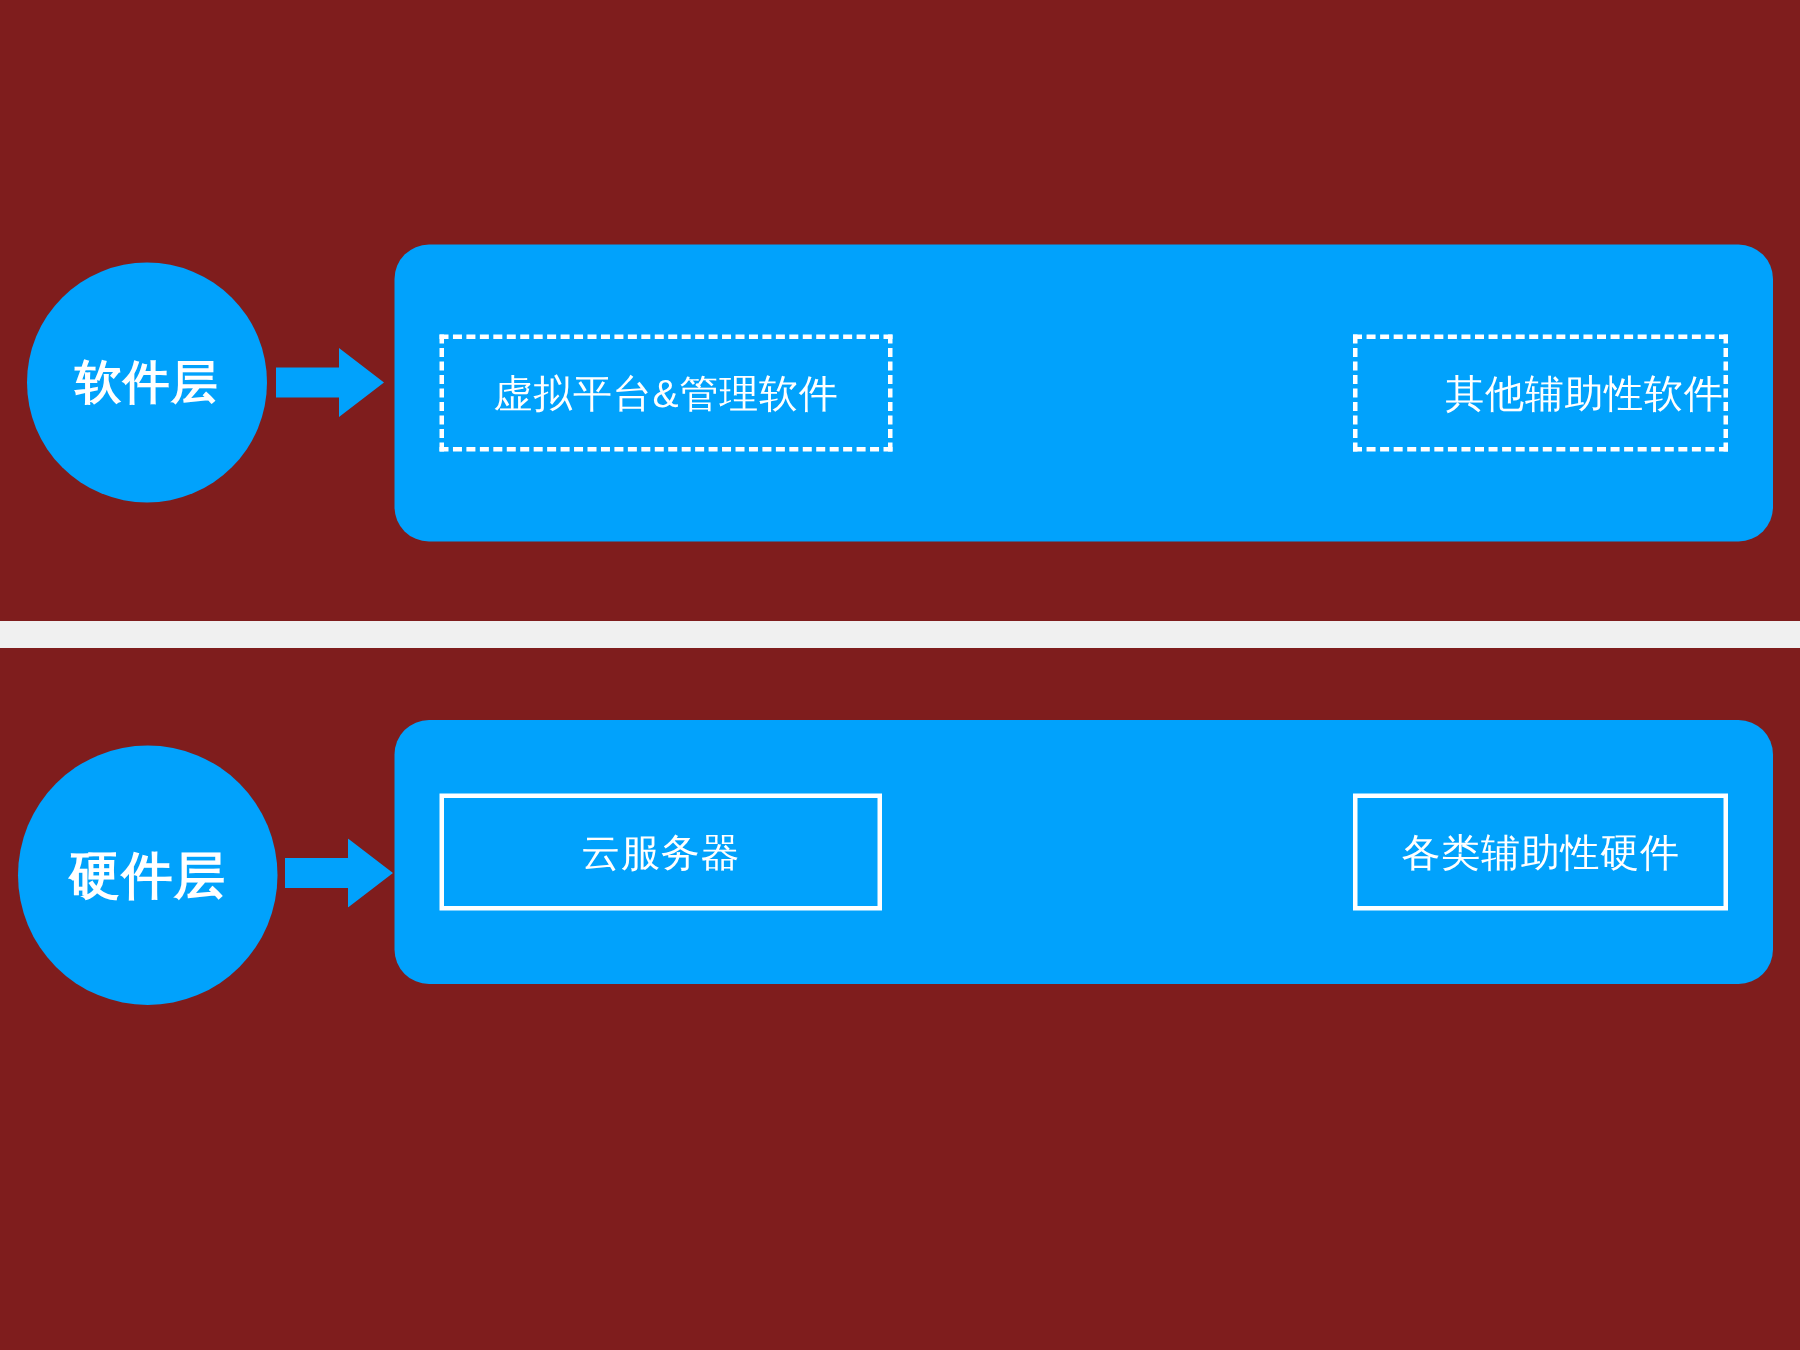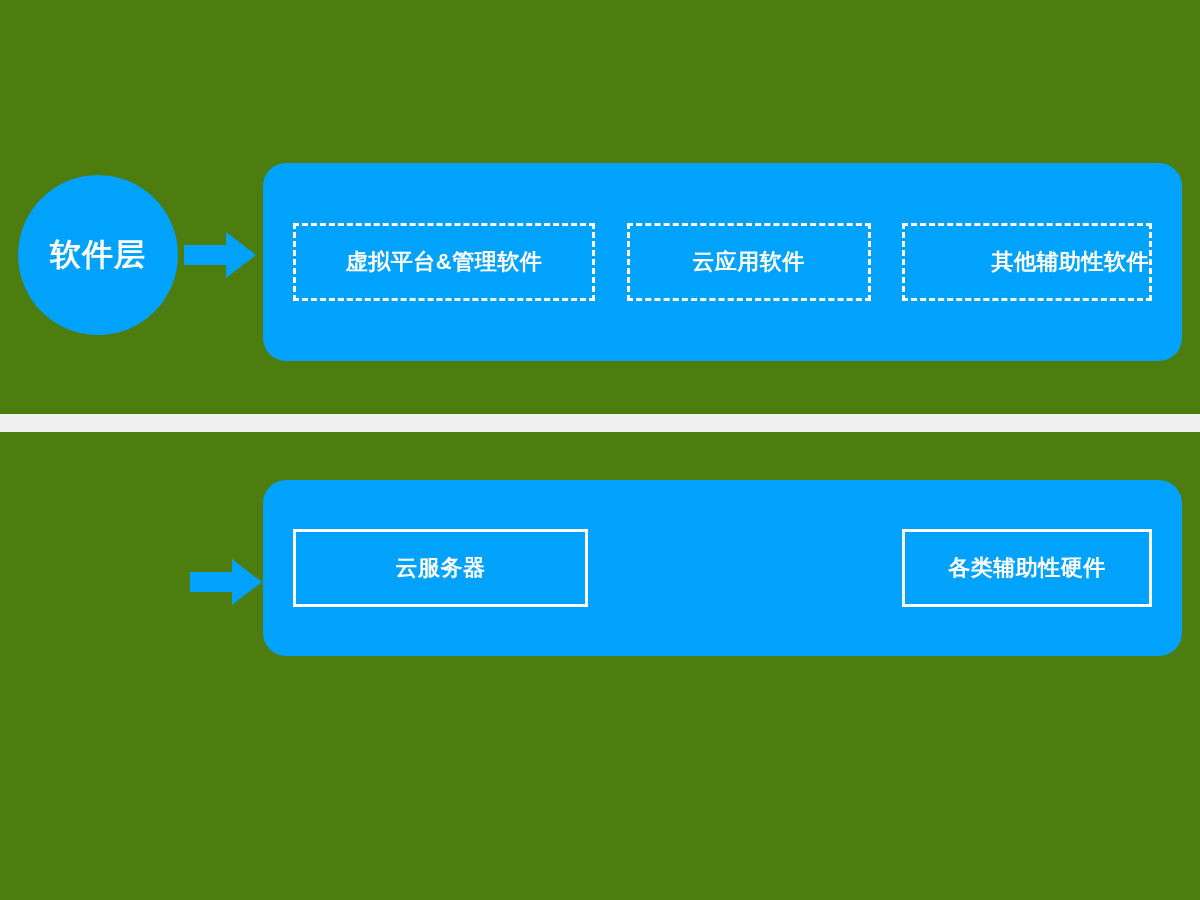--- a/index.html
+++ b/index.html
@@ -8,21 +8,21 @@
     padding: 0;
     background: #ffffff;
   }
   body {
     font-family: "Liberation Sans", "DejaVu Sans", sans-serif;
   }
   #canvas {
     position: relative;
     width: 1200px;
     height: 900px;
-    background: #4d7c0f;
+    background: #7f1d1d;
     overflow: hidden;
   }
 
   
   .divider-band {
     position: absolute;
     left: 0;
     width: 1200px;
     height: 18px;
     top: 414px;
@@ -99,22 +99,22 @@
   .item-box {
     box-sizing: border-box;
     height: 78px;
     display: flex;
     align-items: center;
     justify-content: center;
     gap: 14px;
   }
   .item-box .item-label {
     color: #ffffff;
-    font-weight: bold;
-    font-size: 22px;
+    font-weight: normal;
+    font-size: 26px;
     letter-spacing: 0.5px;
     white-space: nowrap;
   }
   .software .item-box {
     border: 3px dashed #ffffff;
   }
   .hardware .item-box {
     border: 3px solid #ffffff;
   }
   .software .item-box.box-0 { width: 302px; }
@@ -149,35 +149,35 @@
         <polygon points="0,13 42,13 42,0 72,23 42,46 42,33 0,33" fill="#01A2FC"></polygon>
       </svg>
     </div>
 
     <div class="layer-panel">
 
       <div class="item-box box-0">
         <span class="item-label">虚拟平台&amp;管理软件</span>
       </div>
 
-      <div class="item-box box-1">
-        <span class="item-label">云应用软件</span>
-      </div>
 
       <div class="item-box box-2">
         <span class="item-label">其他辅助性软件</span>
       </div>
 
     </div>
   </div>
 
   <div class="divider-band"></div>
 
   <div class="layer-row hardware">
 
+    <div class="layer-circle">
+      <span class="label">硬件层</span>
+    </div>
 
     <div class="arrow">
       <svg viewBox="0 0 72 46" xmlns="http://www.w3.org/2000/svg">
         <polygon points="0,13 42,13 42,0 72,23 42,46 42,33 0,33" fill="#01A2FC"></polygon>
       </svg>
     </div>
 
     <div class="layer-panel">
 
       <div class="item-box box-0">

